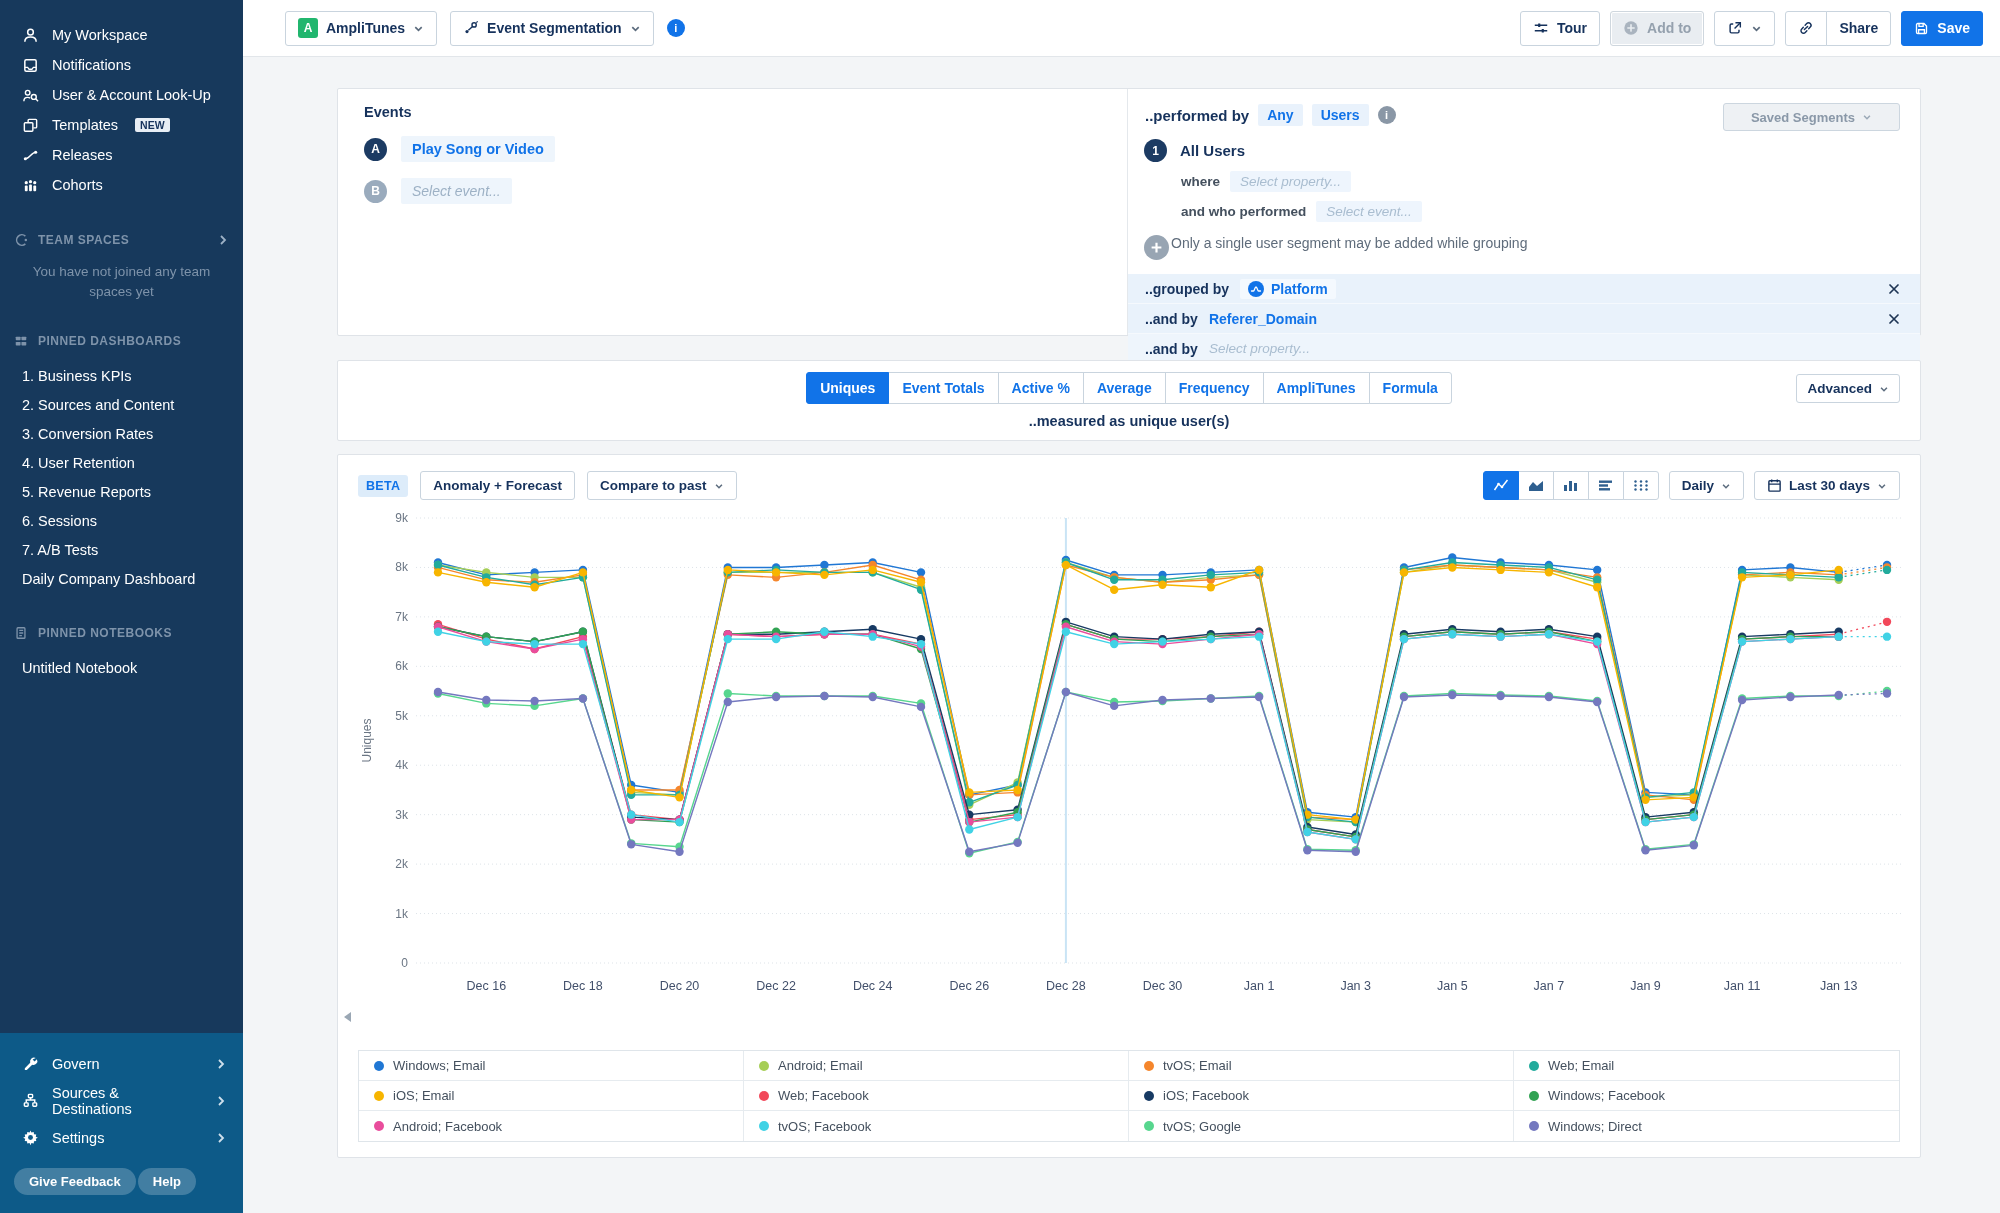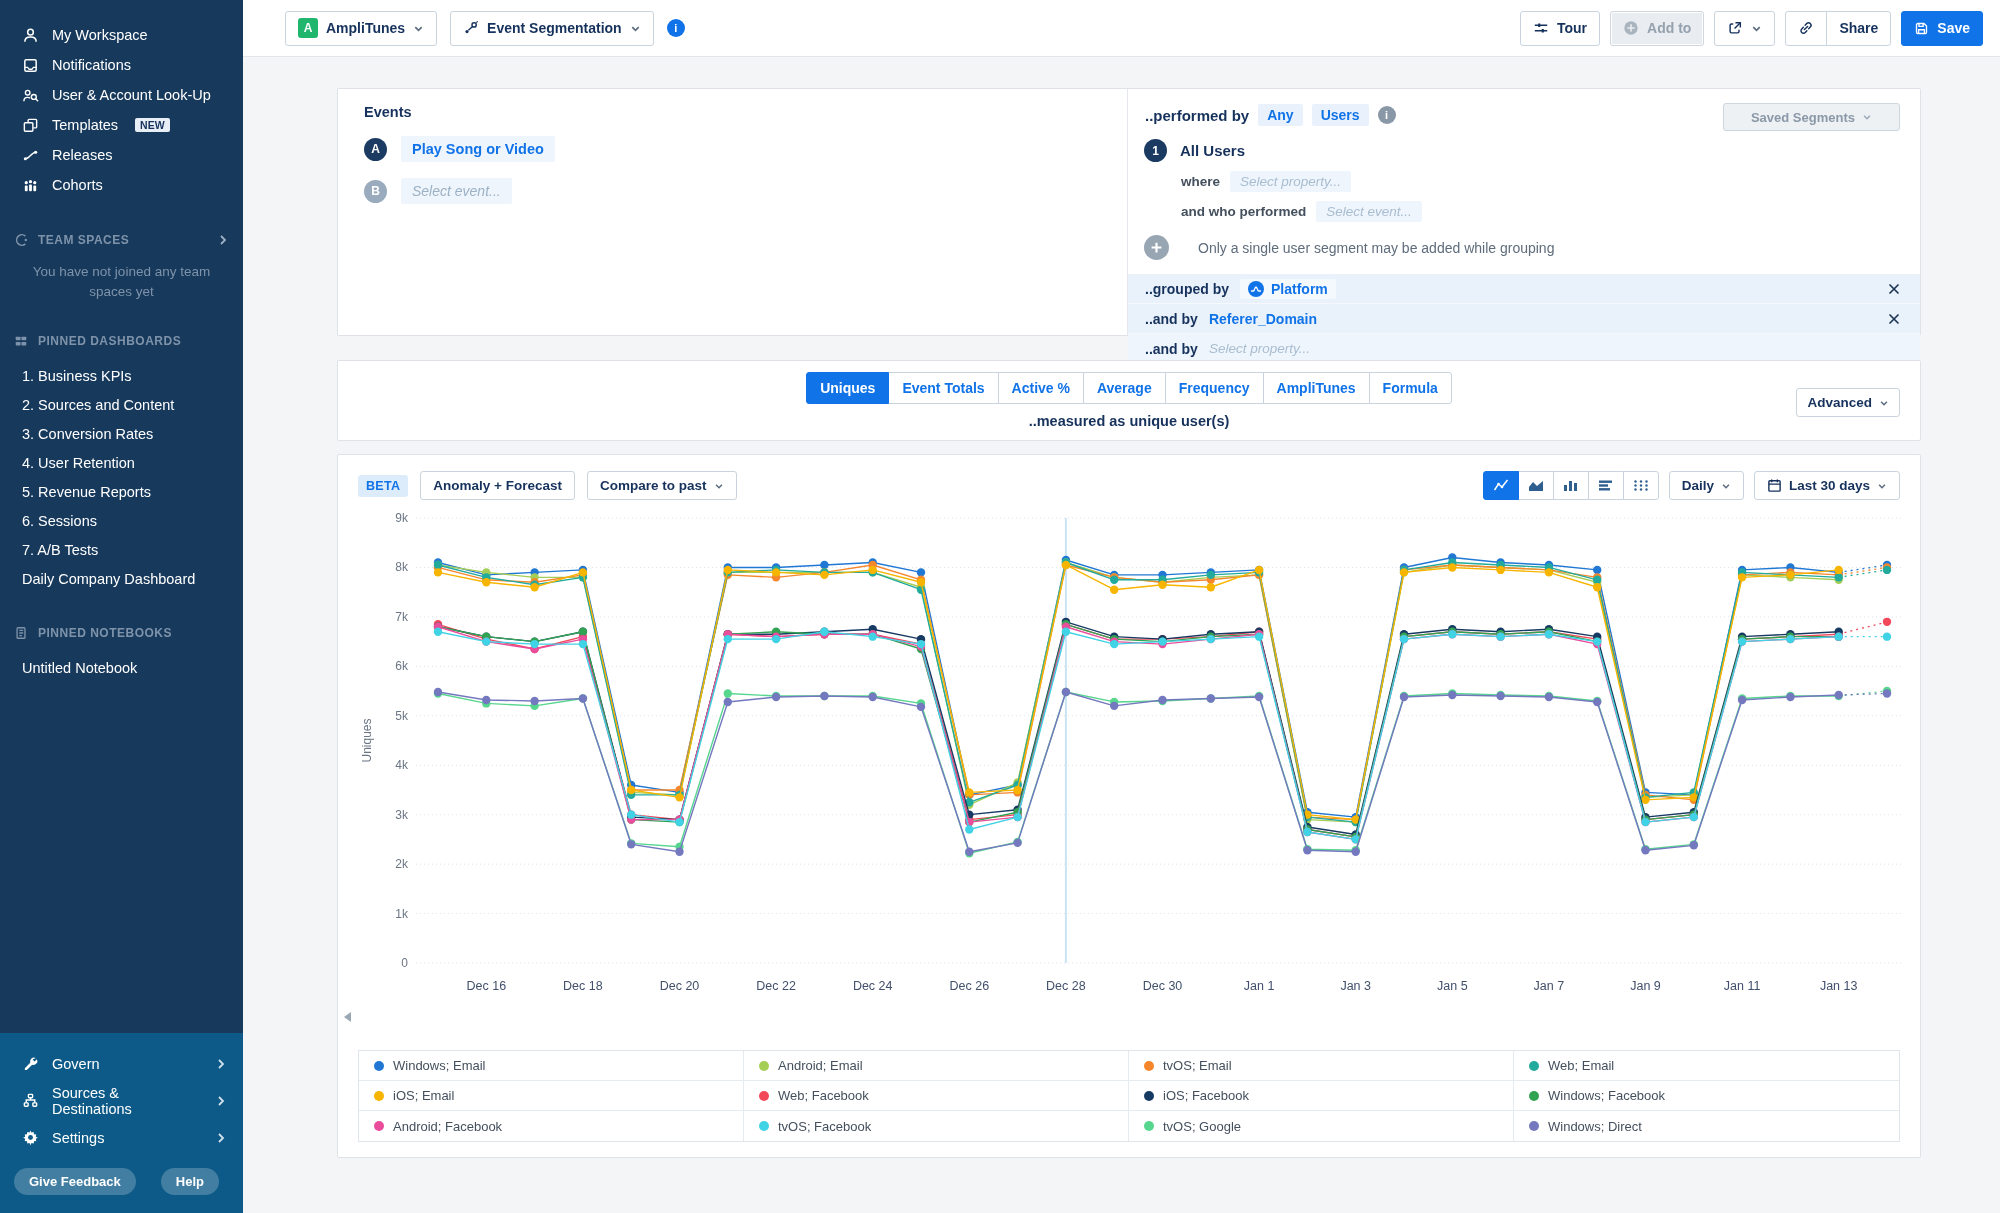--- a/index.html
+++ b/index.html
@@ -20,21 +20,21 @@
   .nav-item { display:flex; align-items:center; gap:13px; padding-left:22px; height:30px; font-size:14.5px; cursor:pointer; }
   .badge-new { background:#e8eef5; color:#16325c; font-size:10.5px; font-weight:700; padding:1px 5px; border-radius:2px; margin-left:4px; }
   .section-head { display:flex; align-items:center; gap:10px; padding:0 14px; color:#7e93aa; font-size:12px; font-weight:700; letter-spacing:.5px; margin-top:30px; height:20px; }
   .section-head .spacer { flex:1; }
   .empty-text { color:#7e93aa; font-size:13.5px; text-align:center; padding:12px 30px 0; line-height:1.45; }
   .dash-list { margin-top:10px; }
   .dash-item { padding-left:22px; height:29px; display:flex; align-items:center; font-size:14.5px; cursor:pointer; }
   .side-footer { margin-top:auto; background:#0d5a88; padding:12px 0 18px; }
   .footer-item { display:flex; align-items:center; gap:13px; padding:0 16px 0 22px; height:37px; font-size:14.5px; cursor:pointer; }
   .footer-item .spacer { flex:1; }
-  .pill-row { display:flex; gap:25px; padding:12px 0 0 14px; }
+  .pill-row { display:flex; gap:2px; padding:12px 0 0 14px; }
   .pill { height:27px; border-radius:14px; background:rgba(255,255,255,.22); border:none; color:#fff; font-size:13px; font-weight:700; padding:0 15px; font-family:inherit; cursor:pointer; }
 
   
   .main { flex:1; display:flex; flex-direction:column; min-width:0; }
   .topbar { height:57px; background:#fff; border-bottom:1px solid #e2e6ea; display:flex; align-items:center; padding:0 17px 0 42px; gap:13px; flex:none; }
   .tb-btn { height:35px; border:1px solid #c9d4de; border-radius:3px; background:#fff; display:inline-flex; align-items:center; gap:8px; padding:0 12px; color:#16325c; font-weight:700; font-size:14px; font-family:inherit; cursor:pointer; }
   .proj-badge { width:20px; height:20px; border-radius:3px; background:#21b66e; color:#fff; font-size:12px; font-weight:700; display:flex; align-items:center; justify-content:center; }
   .right-group { margin-left:auto; display:flex; align-items:center; gap:10px; }
   .tb-btn.disabled { background:#e9edf1; color:#95a1ae; border-color:#cfd7de; cursor:default; box-shadow:inset 0 0 0 1px #fff; }
   .btn-group { display:flex; }
@@ -59,41 +59,41 @@
   .saved-seg { position:absolute; top:14px; right:20px; height:28px; border:1px solid #ccd6df; background:#eef1f4; color:#8a98a8; font-size:13px; font-weight:700; border-radius:3px; display:flex; align-items:center; gap:7px; padding:0 27px; font-family:inherit; cursor:default; }
   .pb-line { display:flex; align-items:center; gap:9px; padding-left:17px; }
   .pb-label { font-size:15px; font-weight:700; color:#16325c; }
   .chip-blue { background:#e9f2fc; color:#1173e8; font-size:14px; font-weight:700; padding:3px 9px; border-radius:2px; cursor:pointer; }
   .info-dot { width:18px; height:18px; border-radius:50%; background:#8a97a6; color:#fff; font-size:11px; font-weight:700; display:flex; align-items:center; justify-content:center; font-style:normal; }
   .seg-row { display:flex; align-items:center; gap:13px; padding-left:16px; margin-top:13px; }
   .seg-name { font-size:15px; font-weight:700; color:#16325c; }
   .cond-row { display:flex; align-items:center; gap:10px; padding-left:53px; margin-top:9px; }
   .cond-label { font-size:13.5px; font-weight:700; color:#44505e; }
   .ph-sm { background:#eef5fd; color:#a9bdd0; font-style:italic; font-size:13.5px; padding:3px 10px; border-radius:2px; cursor:pointer; }
-  .note-row { display:flex; align-items:center; gap:29px; padding-left:16px; margin-top:13px; }
+  .note-row { display:flex; align-items:flex-start; gap:2px; padding-left:16px; margin-top:13px; }
   .plus-circle { width:25px; height:25px; border-radius:50%; background:#98a5b3; color:#fff; display:flex; align-items:center; justify-content:center; flex:none; cursor:pointer; }
   .note-text { font-size:14px; color:#5f6c7b; }
   .group-rows { margin-top:14px; }
   .group-row { display:flex; align-items:center; gap:11px; padding:0 20px 0 17px; background:#e9f2fb; height:30px; border-bottom:1px solid #f5f9fd; }
   .group-row.lighter { background:#eef5fc; }
   .group-label { font-size:14px; font-weight:700; color:#16325c; }
   .group-chip { display:flex; align-items:center; gap:7px; background:#f4f9fe; border-radius:2px; padding:2px 8px; color:#1173e8; font-size:14px; font-weight:600; cursor:pointer; }
   .group-value { color:#1173e8; font-size:14px; font-weight:600; cursor:pointer; }
   .group-ph { color:#a9bdd0; font-style:italic; font-size:13.5px; cursor:pointer; }
   .close-x { margin-left:auto; color:#1e3554; cursor:pointer; display:flex; }
 
   
   .measure { height:81px; margin-top:24px; position:relative; display:flex; flex-direction:column; align-items:center; padding-top:11px; }
   .tabs { display:flex; }
   .tab { border:1px solid #c9d4de; background:#fff; color:#1173e8; font-size:14px; font-weight:700; padding:7px 13px; margin-left:-1px; cursor:pointer; font-family:inherit; }
   .tab:first-child { border-radius:3px 0 0 3px; margin-left:0; }
   .tab:last-child { border-radius:0 3px 3px 0; }
   .tab.selected { background:#1173e8; color:#fff; border-color:#1173e8; position:relative; z-index:1; }
   .measure-caption { margin-top:9px; font-size:14.5px; font-weight:700; color:#16325c; }
-  .advanced-btn { position:absolute; right:20px; top:27px; display:flex; align-items:center; gap:7px; color:#16325c; font-weight:700; font-size:13.5px; border:1px solid #c9d4de; border-radius:3px; padding:6px 10px; background:#fff; font-family:inherit; cursor:pointer; }
+  .advanced-btn { position:absolute; right:20px; top:13px; display:flex; align-items:center; gap:7px; color:#16325c; font-weight:700; font-size:13.5px; border:1px solid #c9d4de; border-radius:3px; padding:6px 10px; background:#fff; font-family:inherit; cursor:pointer; }
 
   
   .chart-card { margin-top:13px; height:704px; padding:16px 20px 0; position:relative; margin-bottom:15px; }
   .chart-head { display:flex; align-items:center; gap:12px; }
   .beta-tag { background:#ddecfa; color:#1173e8; font-weight:700; font-size:12.5px; padding:4px 8px; border-radius:3px; letter-spacing:.3px; }
   .chart-btn { border:1px solid #c9d4de; border-radius:3px; background:#fff; color:#16325c; font-weight:700; font-size:13.5px; padding:6px 12px; display:flex; align-items:center; gap:7px; font-family:inherit; cursor:pointer; }
   .head-right { margin-left:auto; display:flex; align-items:center; gap:10px; }
   .icon-group { display:flex; }
   .icon-btn { width:36px; height:29px; border:1px solid #c9d4de; margin-left:-1px; background:#fff; display:flex; align-items:center; justify-content:center; color:#2e5f8f; cursor:pointer; }
   .icon-btn:first-child { border-radius:3px 0 0 3px; margin-left:0; }

